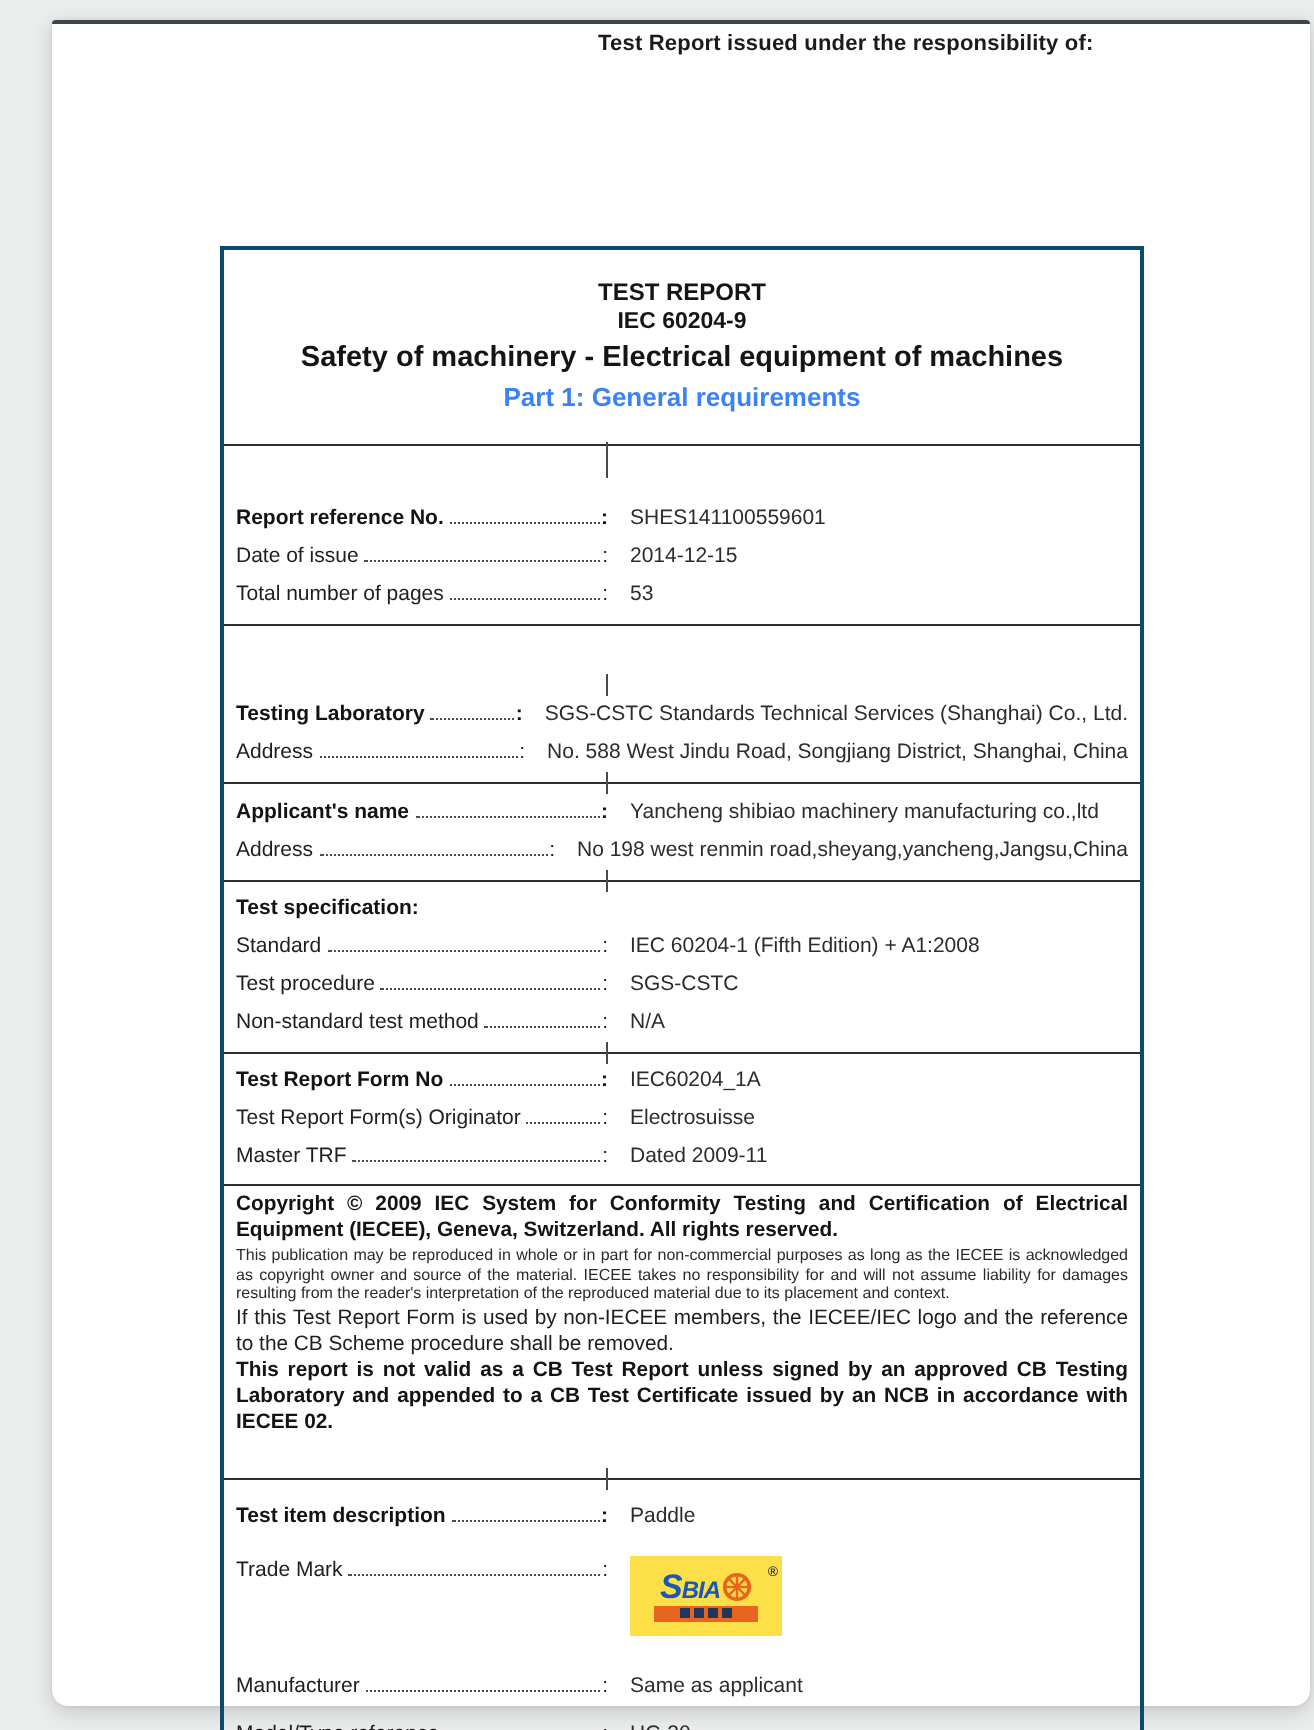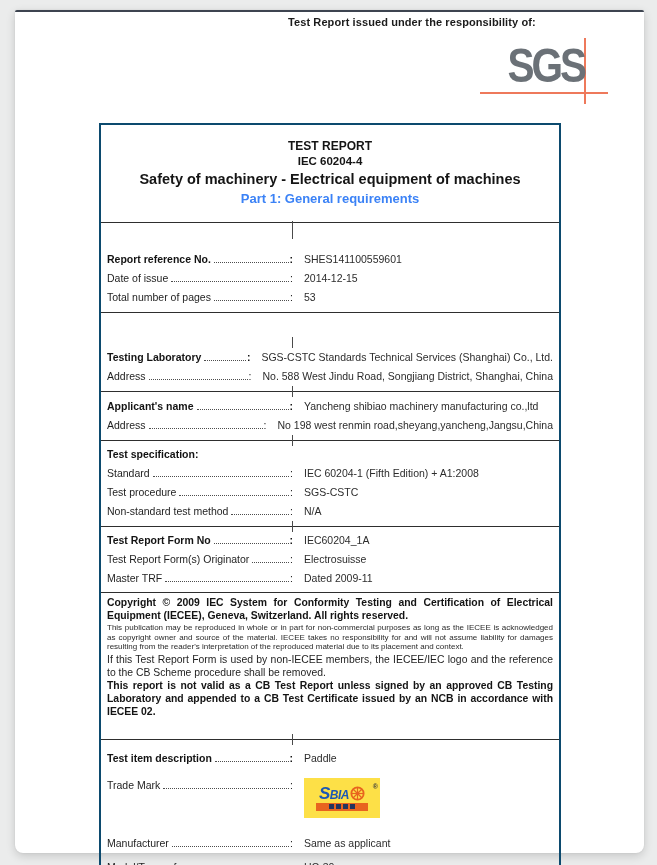--- a/index.html
+++ b/index.html
@@ -4,21 +4,21 @@
 <style>
   html,body{margin:0;padding:0;}
   body{
     width:657px;height:865px;
     background:#ebecec;
     font-family:"Liberation Sans","DejaVu Sans",sans-serif;
     position:relative;overflow:hidden;
     -webkit-font-smoothing:antialiased;
   }
   .sheet{
-    position:absolute;left:15px;top:10px;width:629px;height:841px;
+    position:absolute;left:26px;top:10px;width:629px;height:841px;
     background:#ffffff;
     border-top:2px solid #3d4450;
     border-radius:2px 2px 8px 8px;
     box-shadow:0 3px 10px rgba(0,0,0,0.16), 0 0 2px rgba(0,0,0,0.08);
   }
   .header-note{
     position:absolute;left:273px;top:4px;
     font-size:11px;font-weight:bold;color:#1b1b1b;
     letter-spacing:0.1px;white-space:nowrap;
   }
@@ -93,31 +93,26 @@
   }
   .tm-bar i{display:block;width:5px;height:5px;background:#23355e;}
 </style>
 </head>
 <body>
 
 <div class="sheet">
 
   <div class="header-note">Test Report issued under the responsibility of:</div>
 
-  <div class="sgs-logo">
-    <div class="sgs-vline"></div>
-    <div class="sgs-hline"></div>
-    <div class="sgs-text">SGS</div>
-  </div>
 
   <div class="report-table">
 
     <div class="section title-section">
       <div class="t1">TEST REPORT</div>
-      <div class="t2">IEC 60204-4</div>
+      <div class="t2">IEC 60204-9</div>
       <div class="t3">Safety of machinery - Electrical equipment of machines</div>
       <div class="t4">Part 1: General requirements</div>
     </div>
 
     <div class="section sec-ref tick-long">
       <div class="row bold">
         <div class="lbl">
             <span class="lbl-text">Report reference No.</span>
             <span class="dots"></span>
             <span class="colon">:</span>

